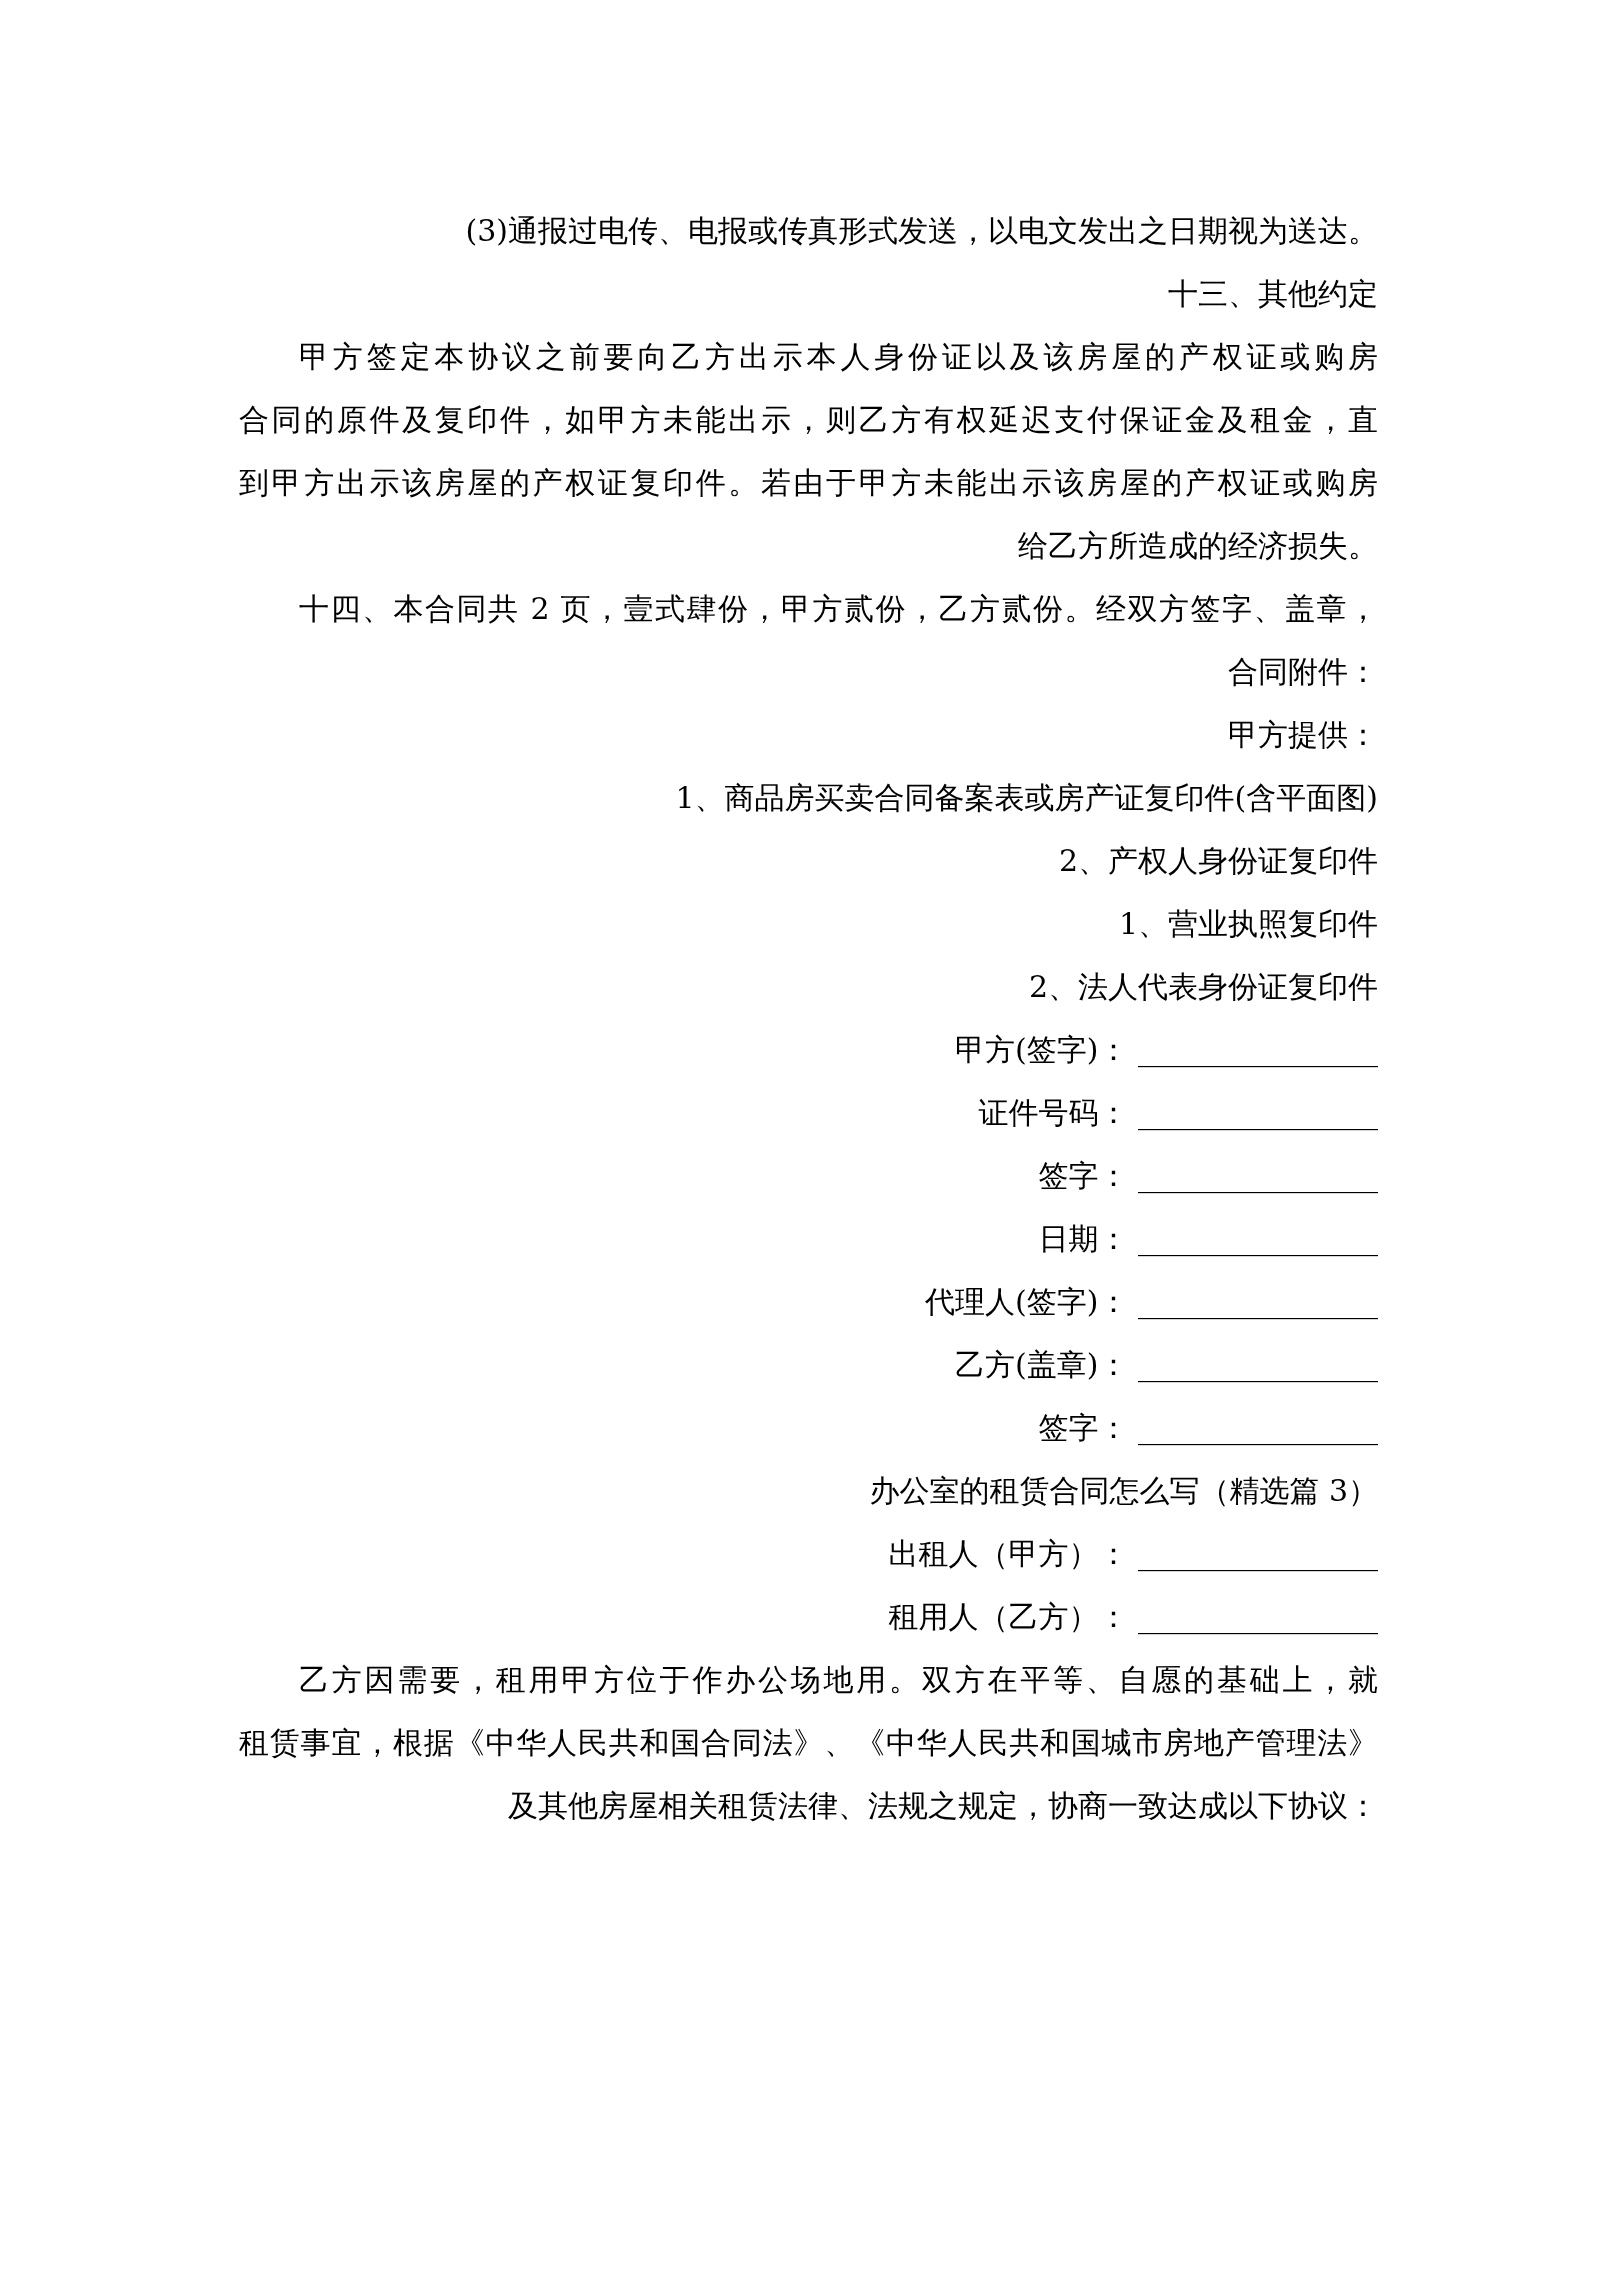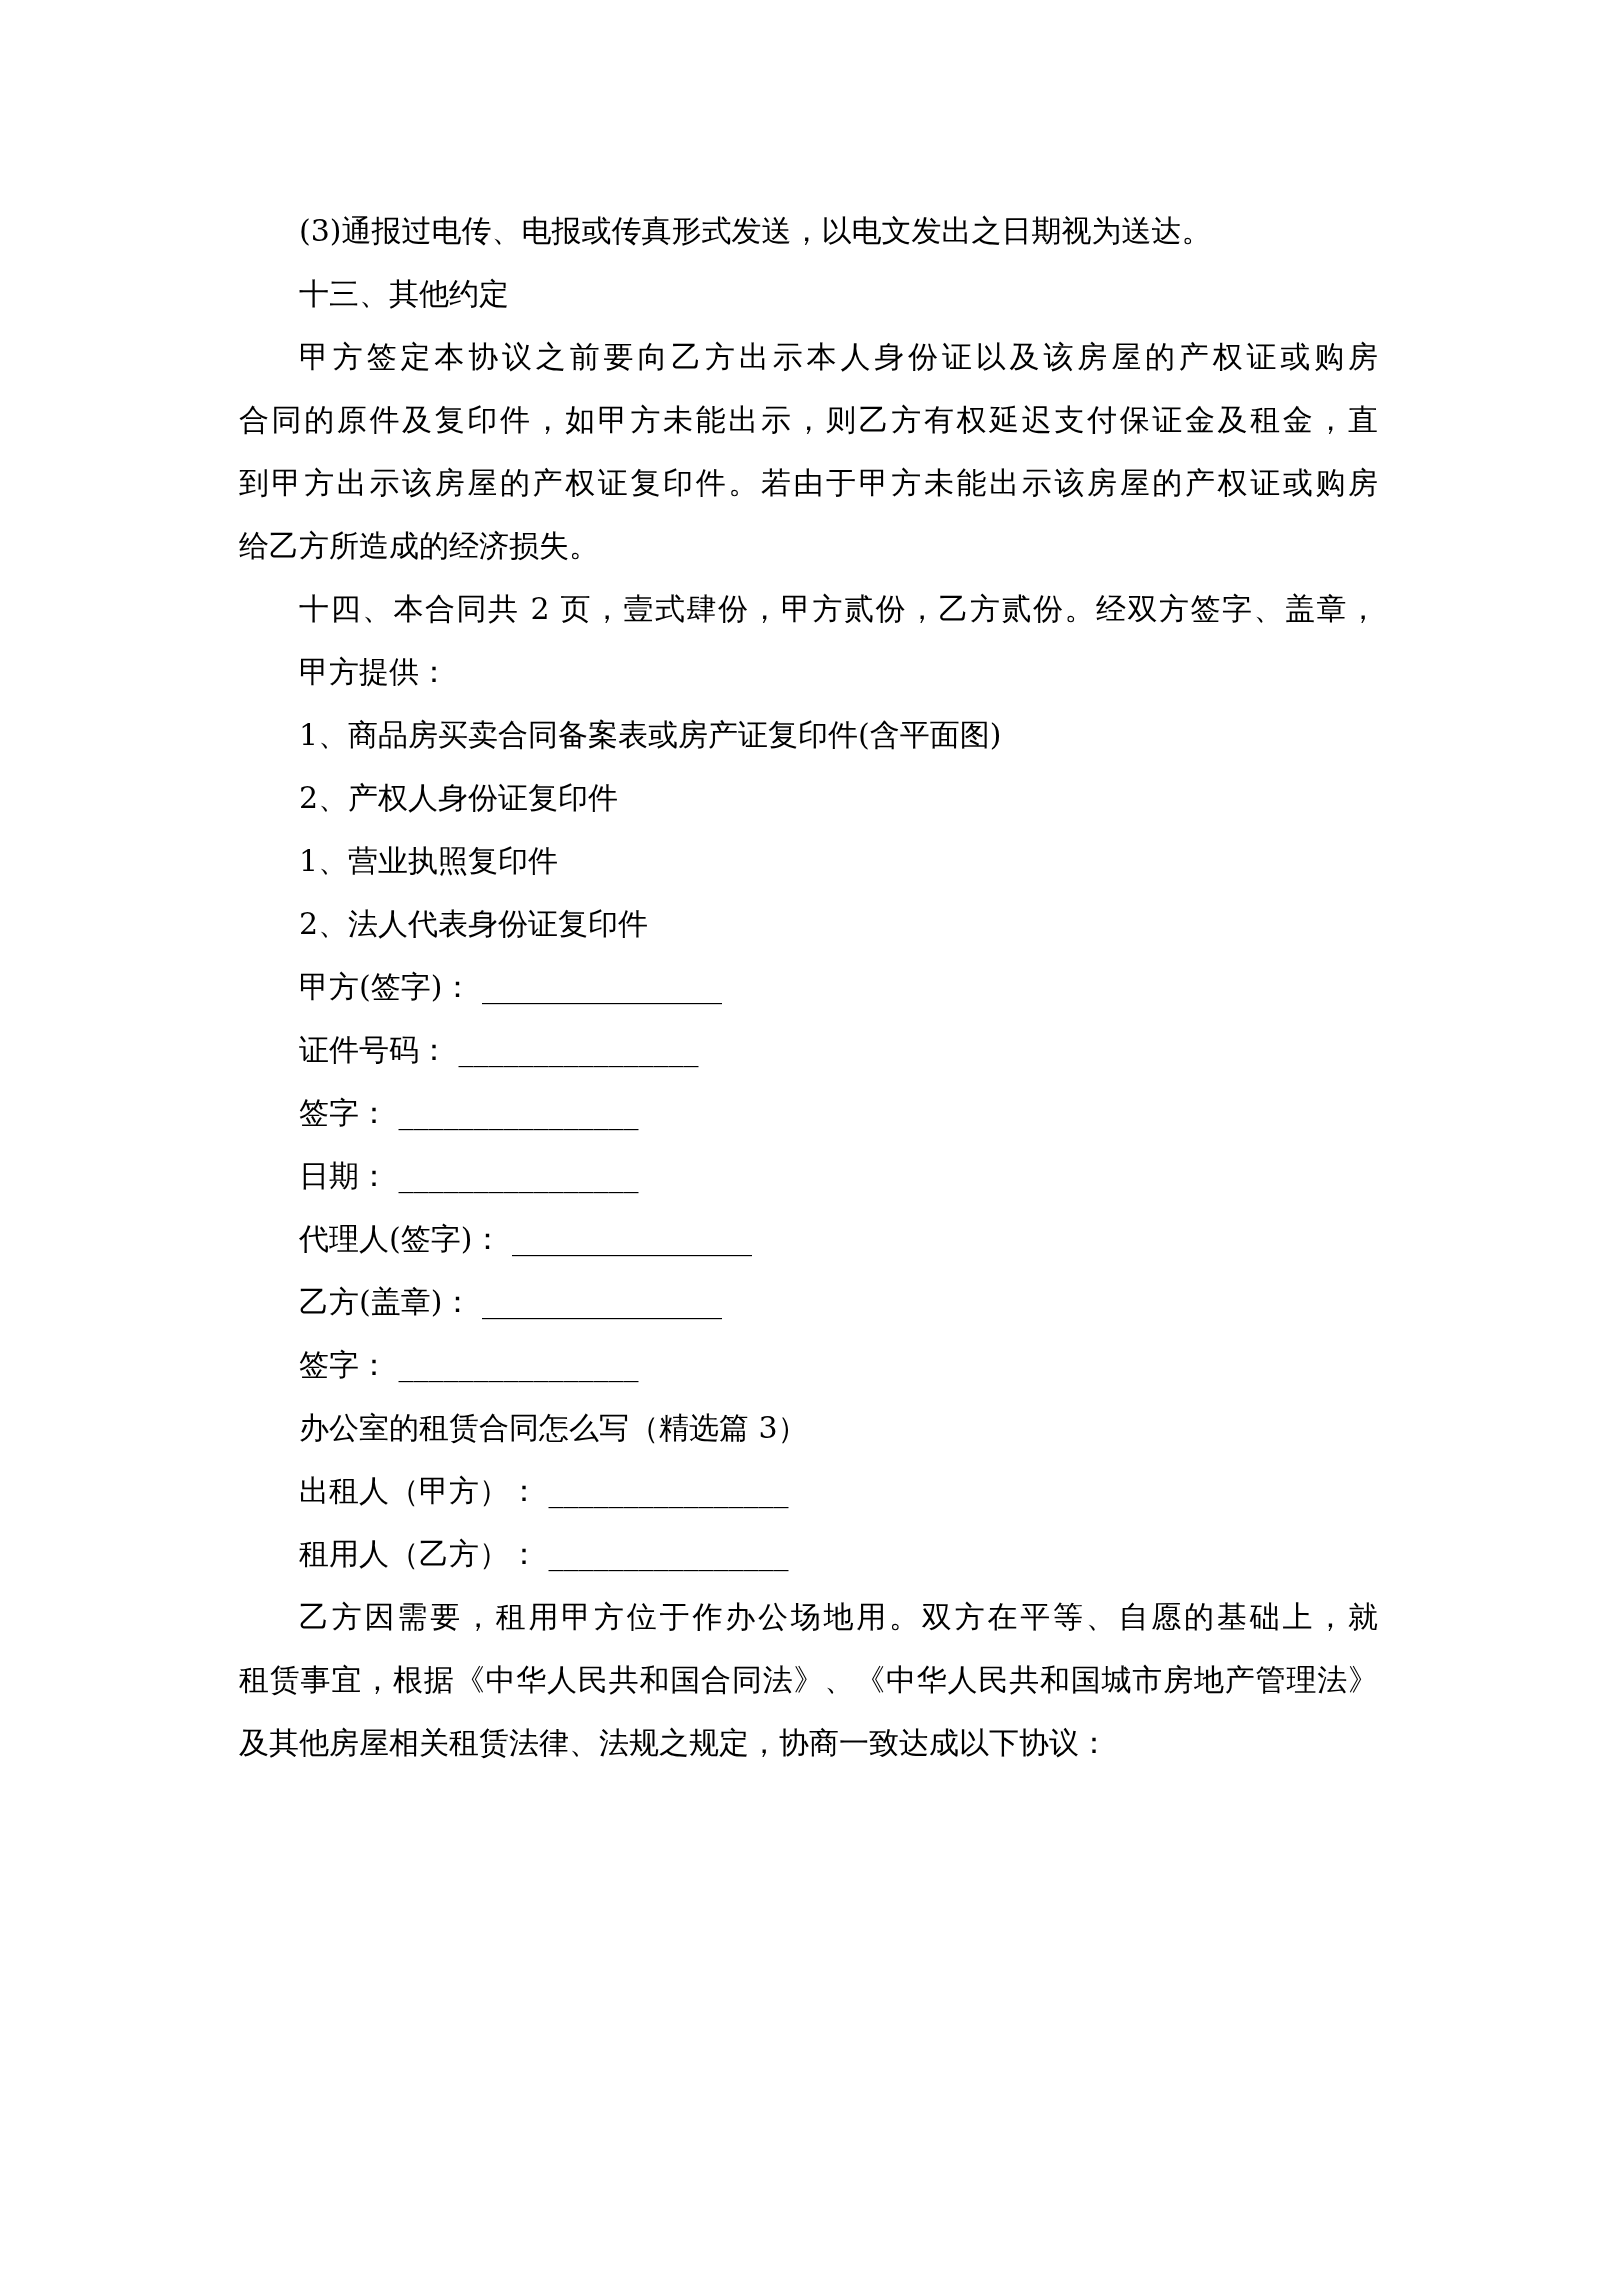--- a/index.html
+++ b/index.html
@@ -18,20 +18,21 @@
     font-family: "DejaVu Serif", "Liberation Serif", serif;
     font-size: 30px;
     color: #000000;
     overflow: hidden;
   }
   .ln {
     height: 63px;
     line-height: 63px;
     white-space: nowrap;
     overflow: visible;
+    text-align: right;
   }
   
   .ind { padding-left: 60px; }
   
   .jf {
     white-space: normal;
     text-align: justify;
     text-align-last: justify;
     word-break: keep-all;
   }
@@ -40,20 +41,21 @@
 <body>
 
 <main class="page">
   <div class="ln ind">(3)通报过电传、电报或传真形式发送，以电文发出之日期视为送达。</div>
   <div class="ln ind">十三、其他约定</div>
   <div class="ln ind jf">甲方签定本协议之前要向乙方出示本人身份证以及该房屋的产权证或购房</div>
   <div class="ln jf">合同的原件及复印件，如甲方未能出示，则乙方有权延迟支付保证金及租金，直</div>
   <div class="ln jf">到甲方出示该房屋的产权证复印件。若由于甲方未能出示该房屋的产权证或购房</div>
   <div class="ln">给乙方所造成的经济损失。</div>
   <div class="ln ind jf">十四、本合同共 2 页，壹式肆份，甲方贰份，乙方贰份。经双方签字、盖章，</div>
+  <div class="ln ind">合同附件：</div>
   <div class="ln ind">甲方提供：</div>
   <div class="ln ind">1、商品房买卖合同备案表或房产证复印件(含平面图)</div>
   <div class="ln ind">2、产权人身份证复印件</div>
   <div class="ln ind">1、营业执照复印件</div>
   <div class="ln ind">2、法人代表身份证复印件</div>
   <div class="ln ind">甲方(签字)： ________________</div>
   <div class="ln ind">证件号码： ________________</div>
   <div class="ln ind">签字： ________________</div>
   <div class="ln ind">日期： ________________</div>
   <div class="ln ind">代理人(签字)： ________________</div>

